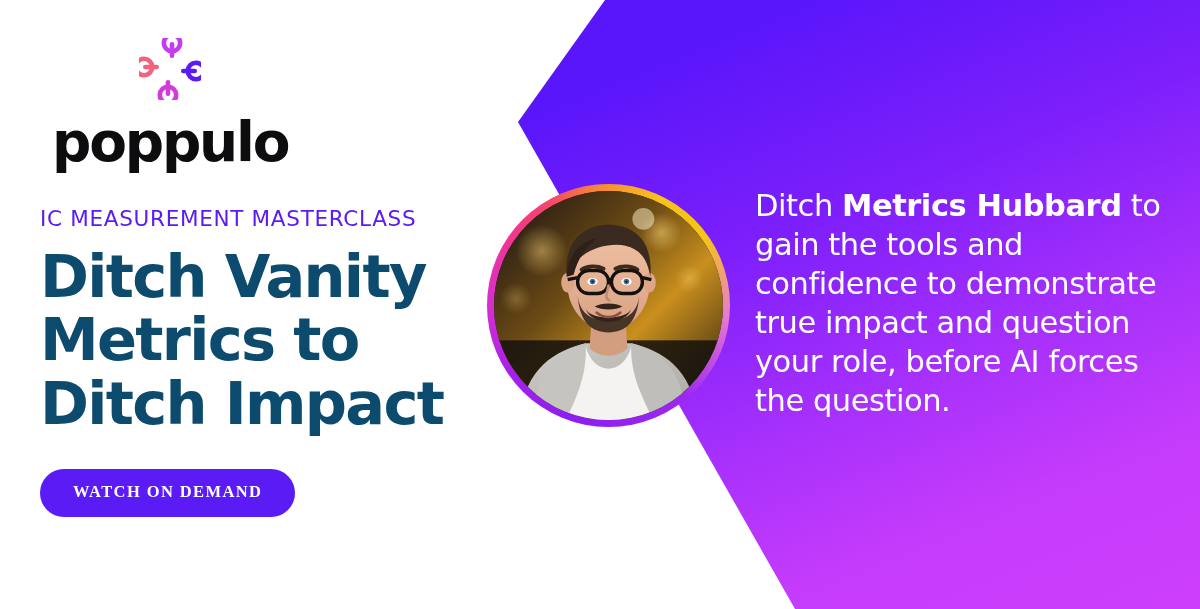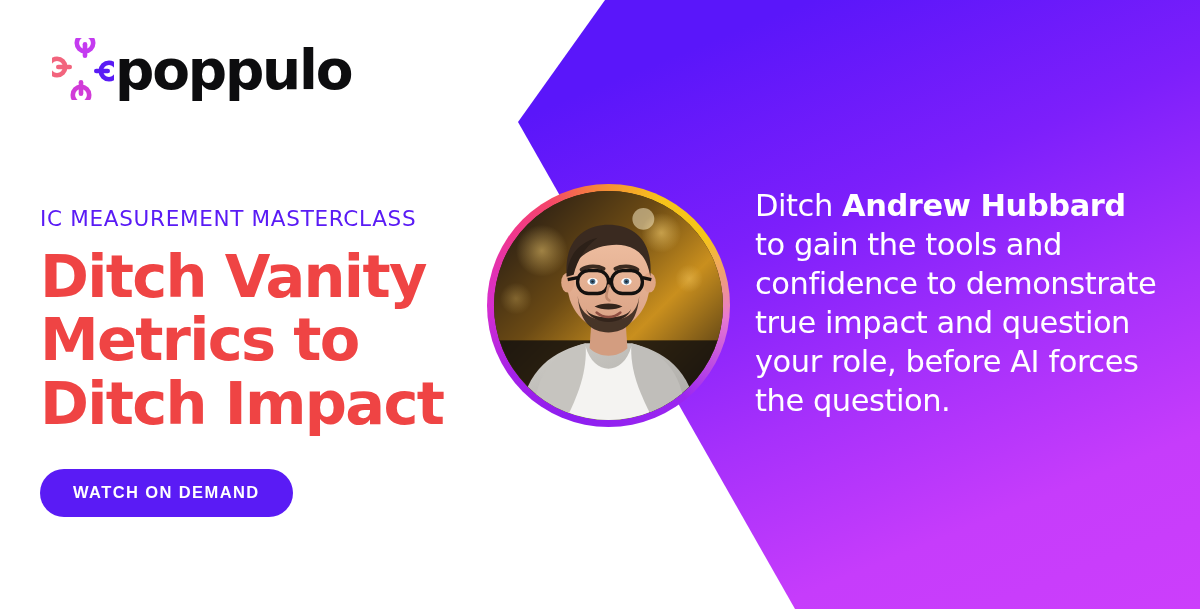--- a/index.html
+++ b/index.html
@@ -35,21 +35,22 @@
     -webkit-clip-path: polygon(605px 0px, 1200px 0px, 1200px 609px, 795px 609px, 518px 122px);
   }
 
   
   .logo {
     position: absolute;
     left: 52px;
     top: 38px;
     display: flex;
     align-items: center;
-    gap: 1px;
+    gap: 14px;
+    flex-direction: column;
   }
   .logo-mark {
     width: 62px;
     height: 62px;
     display: block;
   }
   .logo-word {
     font-family: "DejaVu Sans", sans-serif;
     font-size: 55px;
     font-weight: 700;
@@ -74,32 +75,32 @@
     color: #5a1bf5;
     margin: 0 0 14px 0;
     white-space: nowrap;
   }
   .headline {
     font-family: "DejaVu Sans", sans-serif;
     font-size: 59px;
     font-weight: 700;
     letter-spacing: -1.7px;
     line-height: 1.075;
-    color: #ef4444;
+    color: #0c4a6e;
     margin: 0;
   }
   .cta {
     display: inline-block;
     margin-top: 34px;
     background: #5a1bf5;
     color: #ffffff;
     border: none;
     border-radius: 999px;
     padding: 15px 33px 16px 33px;
-    font-family: Liberation Sans, sans-serif;
+    font-family: Liberation Serif, serif;
     font-size: 16.5px;
     font-weight: 700;
     letter-spacing: 1.4px;
     cursor: pointer;
     line-height: 1;
   }
 
   
   .avatar-wrap {
     position: absolute;
@@ -276,16 +277,16 @@
         <path d="M92 118 C98 136 132 136 138 118 C134 130 96 130 92 118 Z" fill="#33241b"></path>
 
         <path d="M101 116 C108 112 122 112 129 116 C122 120 108 120 101 116 Z" fill="#33241b"></path>
 
         <path d="M103 122 C110 128 120 128 127 122" stroke="#8e4f42" stroke-width="2.4" fill="none" stroke-linecap="round"></path>
       </svg>
     </div>
   </div>
 
   <div class="right-col">
-    <p class="body-copy"><span>Ditch </span><b>Andrew Hubbard</b><span> to gain the tools and confidence to demonstrate true impact and question your role, before AI forces the question.</span></p>
+    <p class="body-copy"><span>Ditch </span><b>Metrics Hubbard</b><span> to gain the tools and confidence to demonstrate true impact and question your role, before AI forces the question.</span></p>
   </div>
 
 </div>
 
 </body></html>

